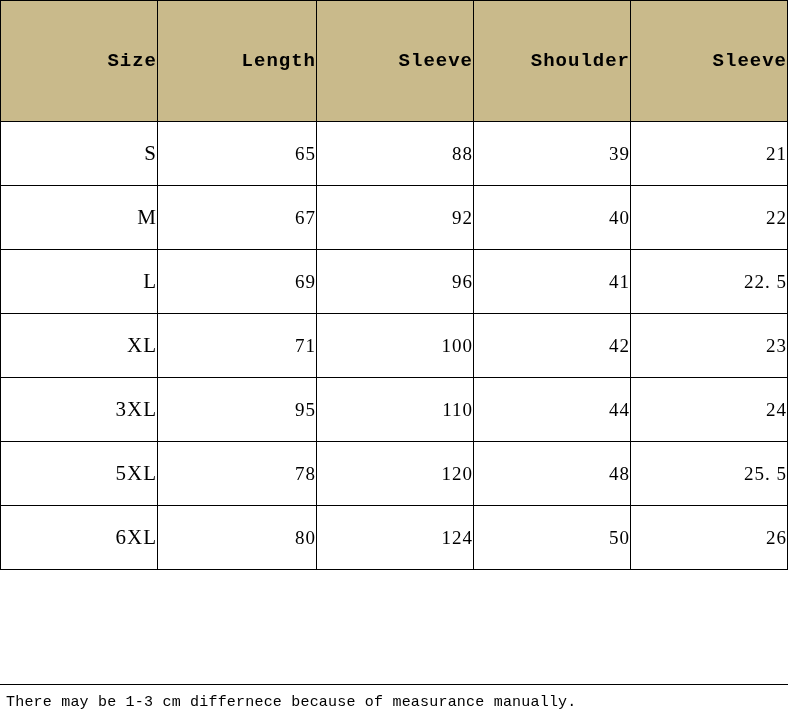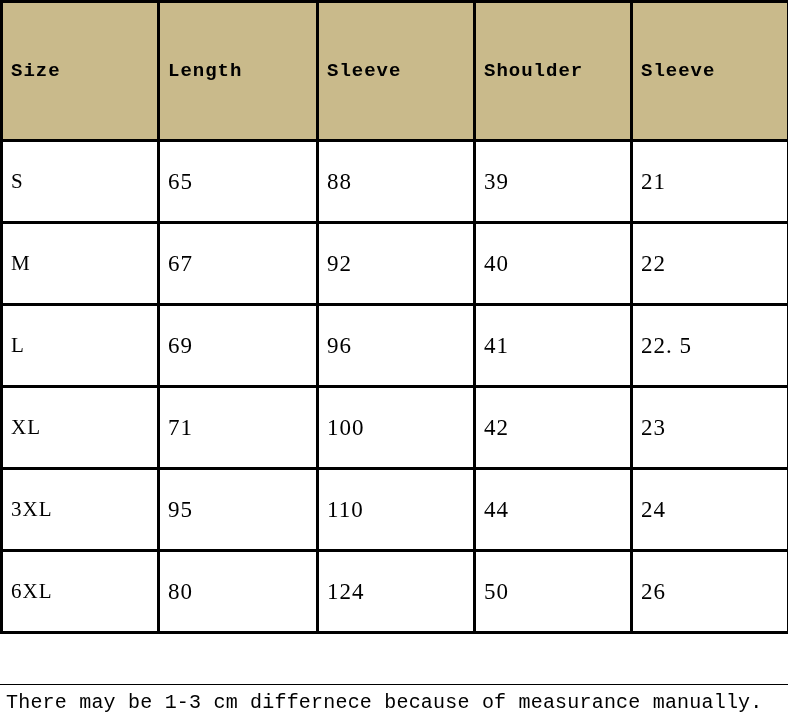--- a/index.html
+++ b/index.html
@@ -20,61 +20,61 @@
     height: 719px;
     box-sizing: border-box;
   }
   table.size-chart {
     width: 788px;
     border-collapse: collapse;
     table-layout: fixed;
   }
   table.size-chart th,
   table.size-chart td {
-    border: 3px solid #000000;
-    text-align: left;
+    border: 1px solid #000000;
+    text-align: right;
     vertical-align: middle;
-    padding: 8px;
+    padding: 0;
   }
   
   col.c0 { width: 157px; }
   col.c1 { width: 159px; }
   col.c2 { width: 157px; }
   col.c3 { width: 157px; }
   col.c4 { width: 157px; }
 
   thead th {
     height: 120px;
     background: #c9ba8b;
     font-family: "Liberation Mono", monospace;
     font-weight: bold;
     font-size: 19px;
     letter-spacing: 1px;
   }
   tbody td {
     height: 63px;
-    font-size: 23px;
+    font-size: 19px;
     font-family: "Liberation Serif", serif;
     letter-spacing: 1px;
     background: #ffffff;
   }
   tbody td.size-cell {
     font-size: 21px;
   }
   .footnote {
     position: absolute;
     left: 0;
     bottom: 0;
     width: 788px;
     height: 35px;
     line-height: 35px;
     padding-left: 6px;
     box-sizing: border-box;
     font-family: "Liberation Mono", monospace;
-    font-size: 20px;
+    font-size: 15px;
     letter-spacing: 0.2px;
     background: #ffffff;
     color: #000000;
     white-space: nowrap;
     border-top: 1px solid #000000;
   }
 </style>
 </head>
 <body>
 
@@ -126,20 +126,27 @@
         <td>23</td>
       </tr>
       <tr>
         <td class="size-cell">3XL</td>
         <td>95</td>
         <td>110</td>
         <td>44</td>
         <td>24</td>
       </tr>
       <tr>
+        <td class="size-cell">5XL</td>
+        <td>78</td>
+        <td>120</td>
+        <td>48</td>
+        <td>25. 5</td>
+      </tr>
+      <tr>
         <td class="size-cell">6XL</td>
         <td>80</td>
         <td>124</td>
         <td>50</td>
         <td>26</td>
       </tr>
     </tbody>
   </table>
 
   <div class="footnote">There may be  1-3 cm differnece because of measurance manually.</div>

